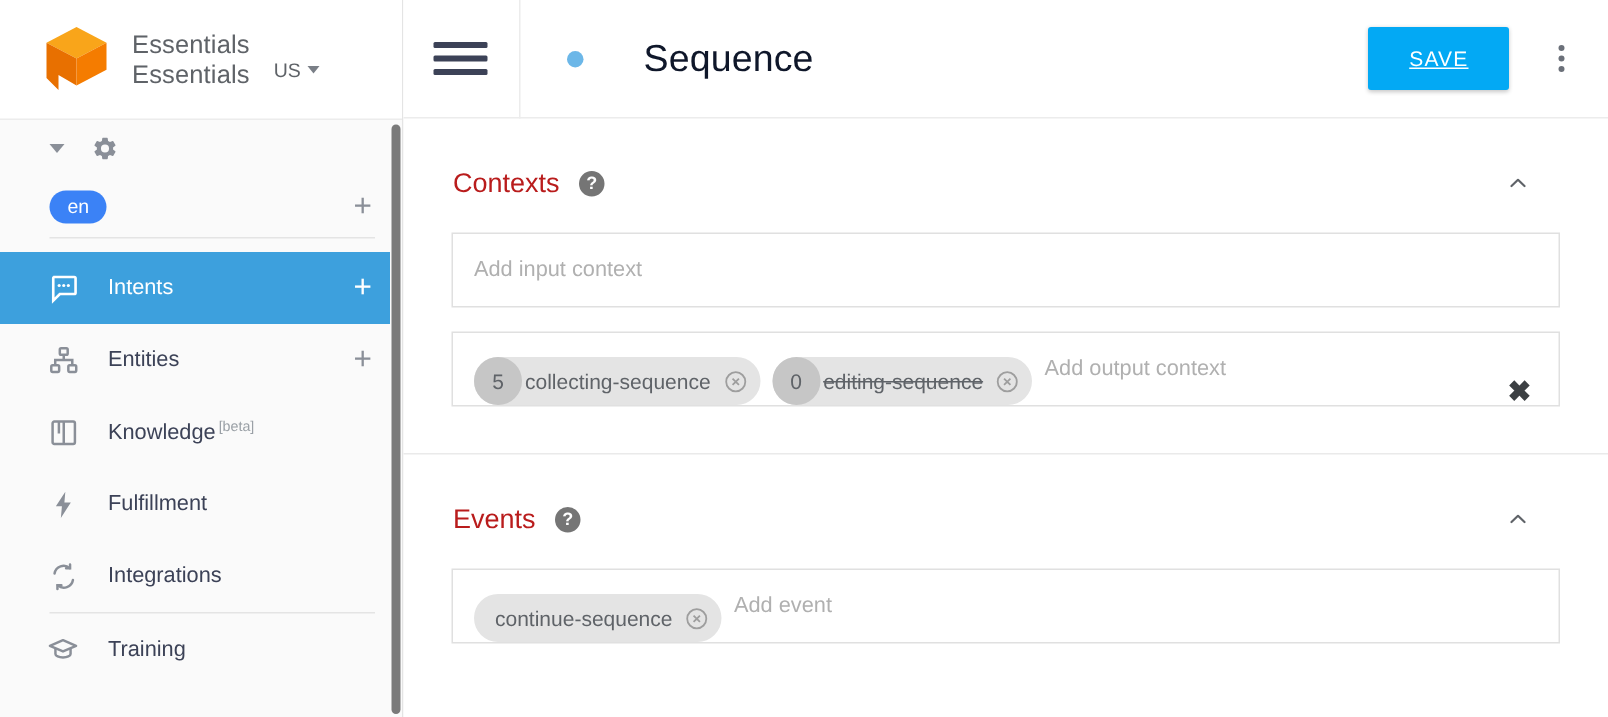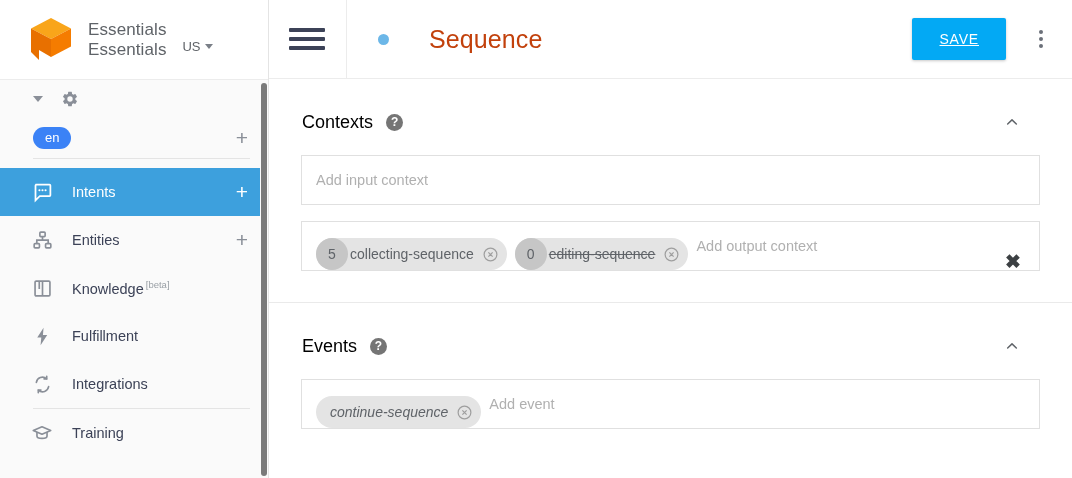--- a/index.html
+++ b/index.html
@@ -145,21 +145,21 @@
     cursor: pointer;
   }
   .hamburger i { display: block; height: 4px; background: #3c4257; border-radius: 1px; }
   .vdiv { width: 1px; height: 79px; background: #ececec; margin-left: 21px; }
   .status-dot {
     width: 11px; height: 11px; border-radius: 50%;
     background: #6cb7e8; margin-left: 31px;
   }
   .page-title {
     margin-left: 40px;
-    font-size: 25px; color: #c2410c; font-weight: 400;
+    font-size: 25px; color: #0f172a; font-weight: 400;
     letter-spacing: .1px;
   }
   .save-btn {
     margin-left: auto;
     background: #03a9f4; color: #ffffff;
     border: none;
     font-size: 14px; letter-spacing: .8px;
     padding: 13px 27px;
     border-radius: 2px;
     box-shadow: 0 1px 3px rgba(0,0,0,.22);
@@ -175,21 +175,21 @@
   .kebab i { width: 4px; height: 4px; border-radius: 50%; background: #6b7079; display: block; }
 
   .content { padding: 0 32px 0 32px; position: relative; }
   .section { padding-top: 26px; }
   .section-head {
     display: flex; align-items: center;
     height: 34px;
     padding-left: 1px;
   }
   .section-title {
-    font-size: 18px; color: #000000; font-weight: 400;
+    font-size: 18px; color: #b91c1c; font-weight: 400;
   }
   .help {
     width: 17px; height: 17px; border-radius: 50%;
     background: #757575; color: #fff;
     font-size: 12px; font-weight: 700;
     display: flex; align-items: center; justify-content: center;
     margin-left: 13px; cursor: pointer;
     font-family: "Liberation Sans", sans-serif;
   }
   .chevron-up {
@@ -224,21 +224,21 @@
     flex: 0 0 auto;
   }
   .chip .count {
     width: 32px; height: 32px; border-radius: 50%;
     background: #c6c6c6; color: #5f6368;
     display: flex; align-items: center; justify-content: center;
     font-size: 14px;
     flex: 0 0 32px;
   }
   .chip .chip-label { padding: 0 8px 0 2px; white-space: nowrap; }
-  .chip.no-count .chip-label { padding-left: 14px; font-style: italic; }
+  .chip.no-count .chip-label { padding-left: 14px; }
   .chip .chip-label.struck { text-decoration: line-through; }
   .chip-x {
     width: 17px; height: 17px; flex: 0 0 17px;
     cursor: pointer;
   }
   .clear-all {
     margin-left: auto;
     font-size: 19px; color: #3c4043; font-weight: 700;
     cursor: pointer; line-height: 16px;
     padding-right: 4px;

